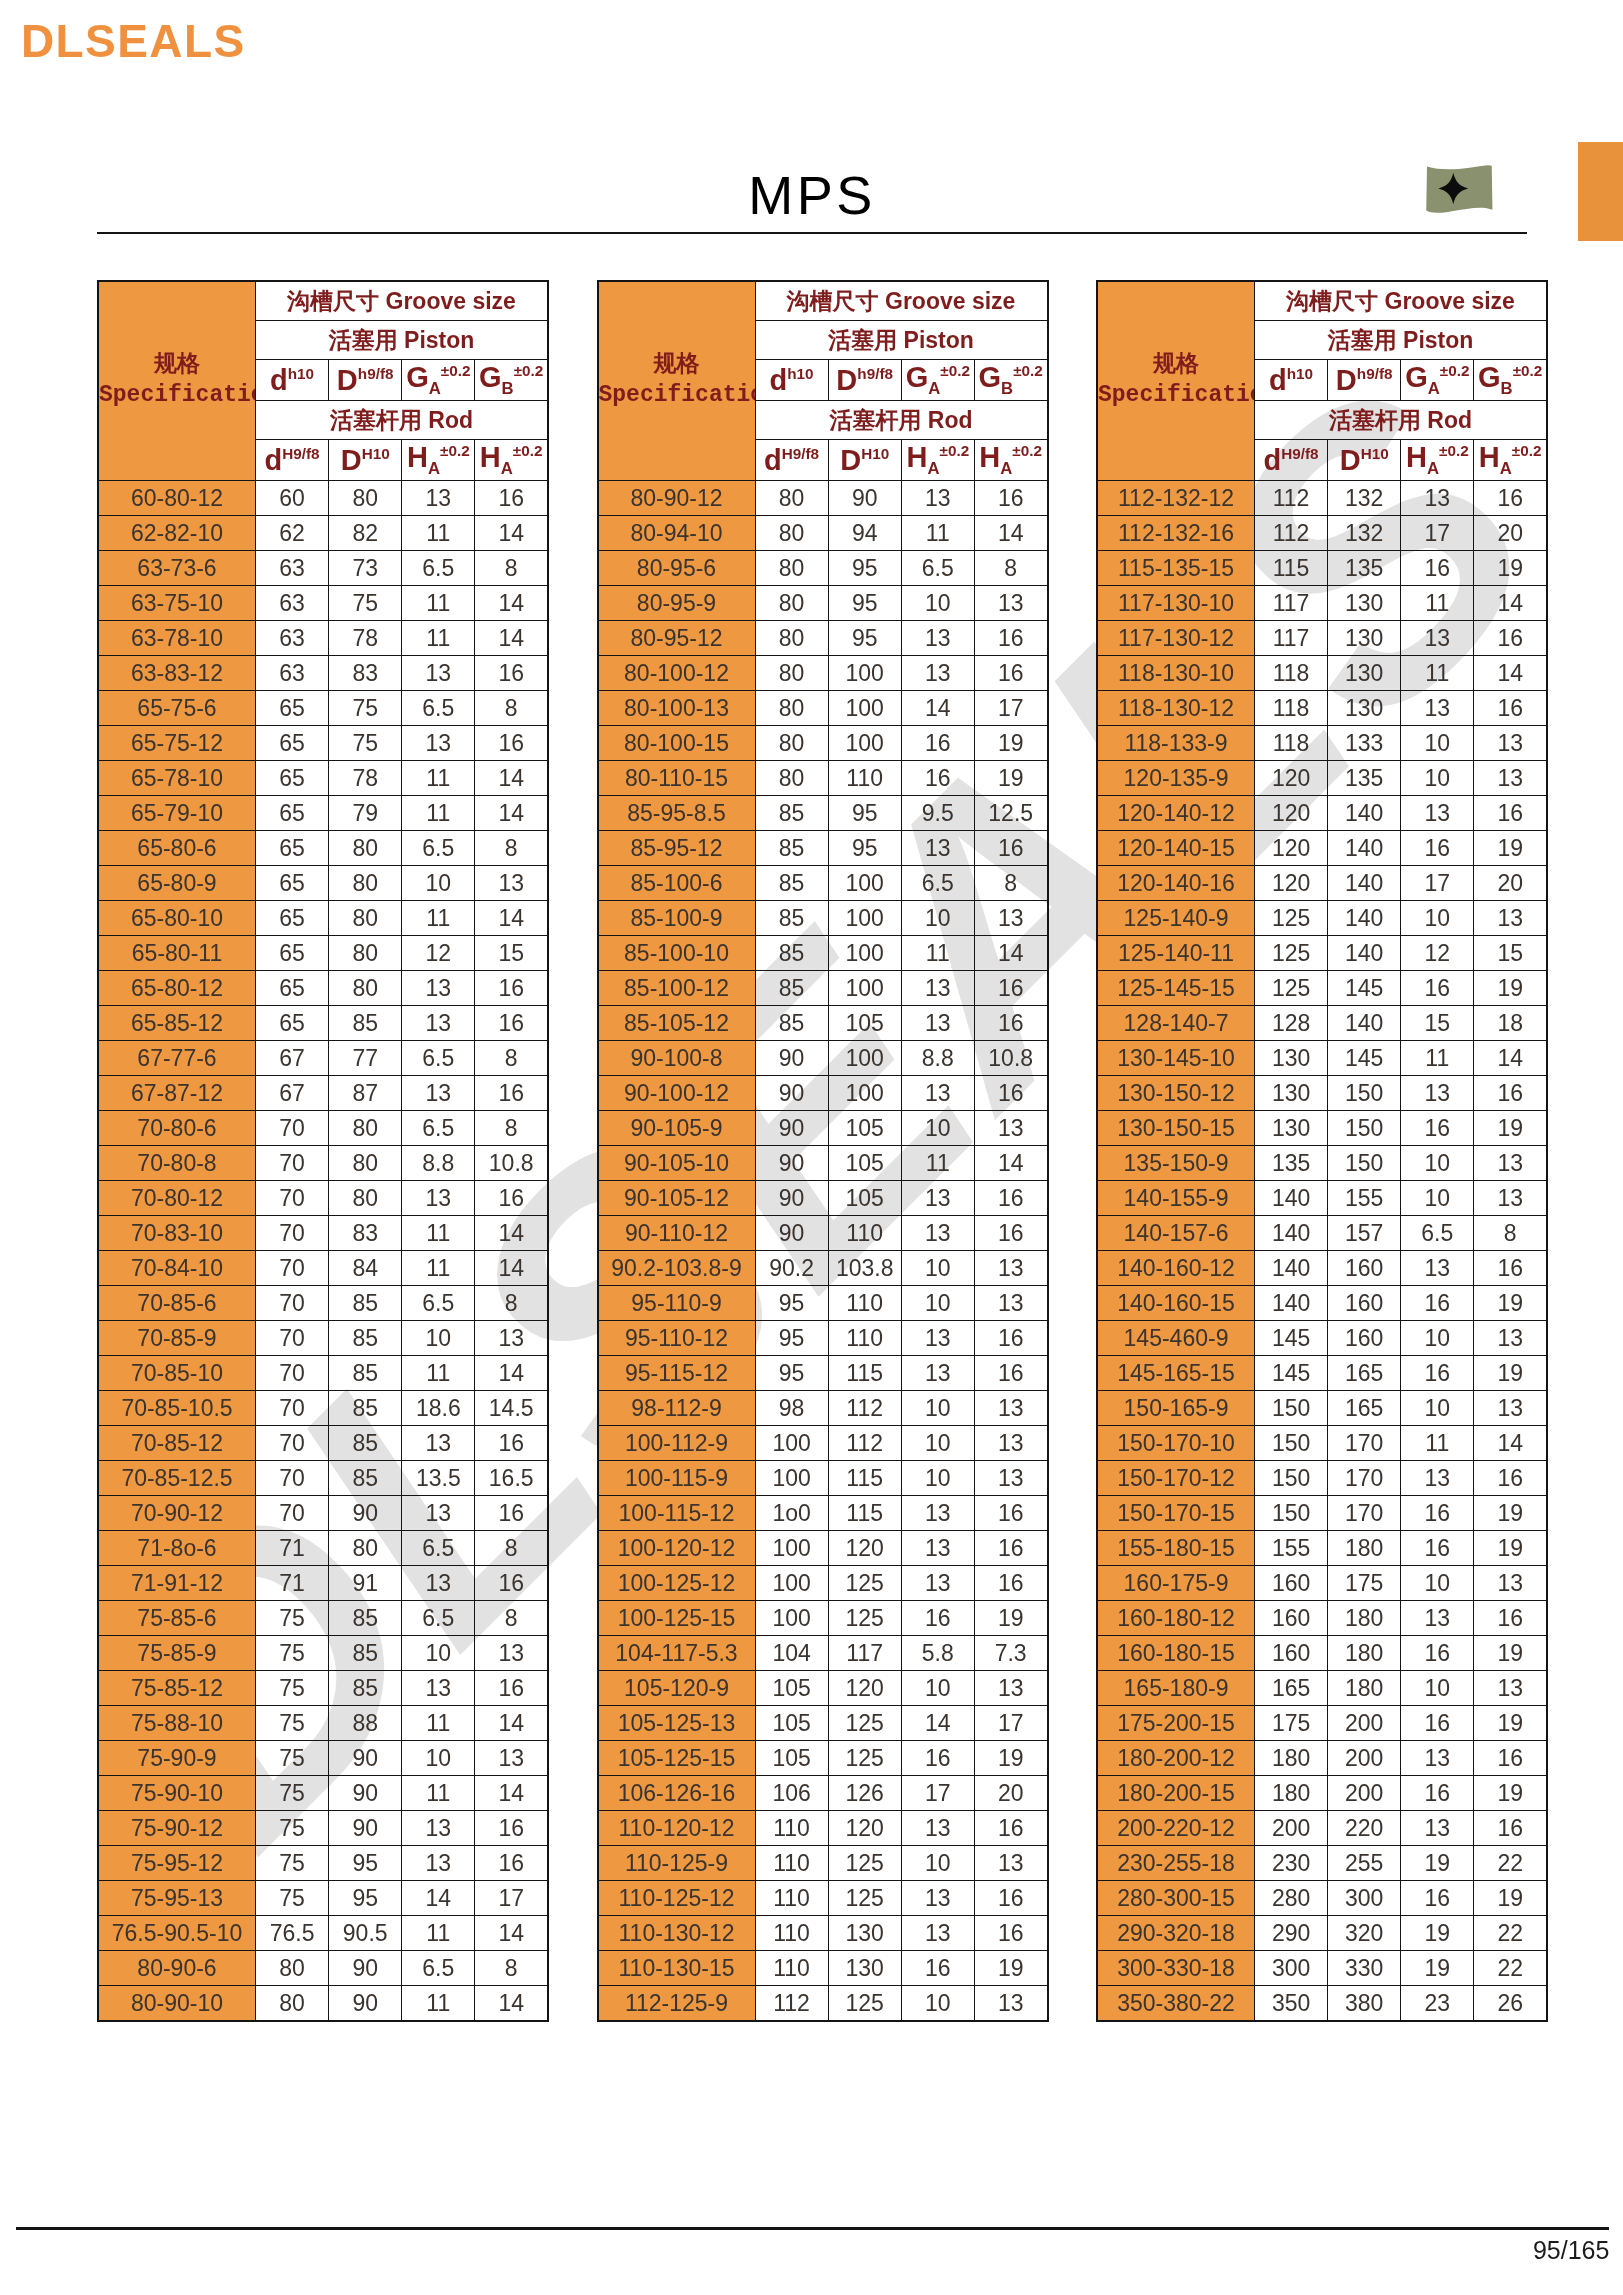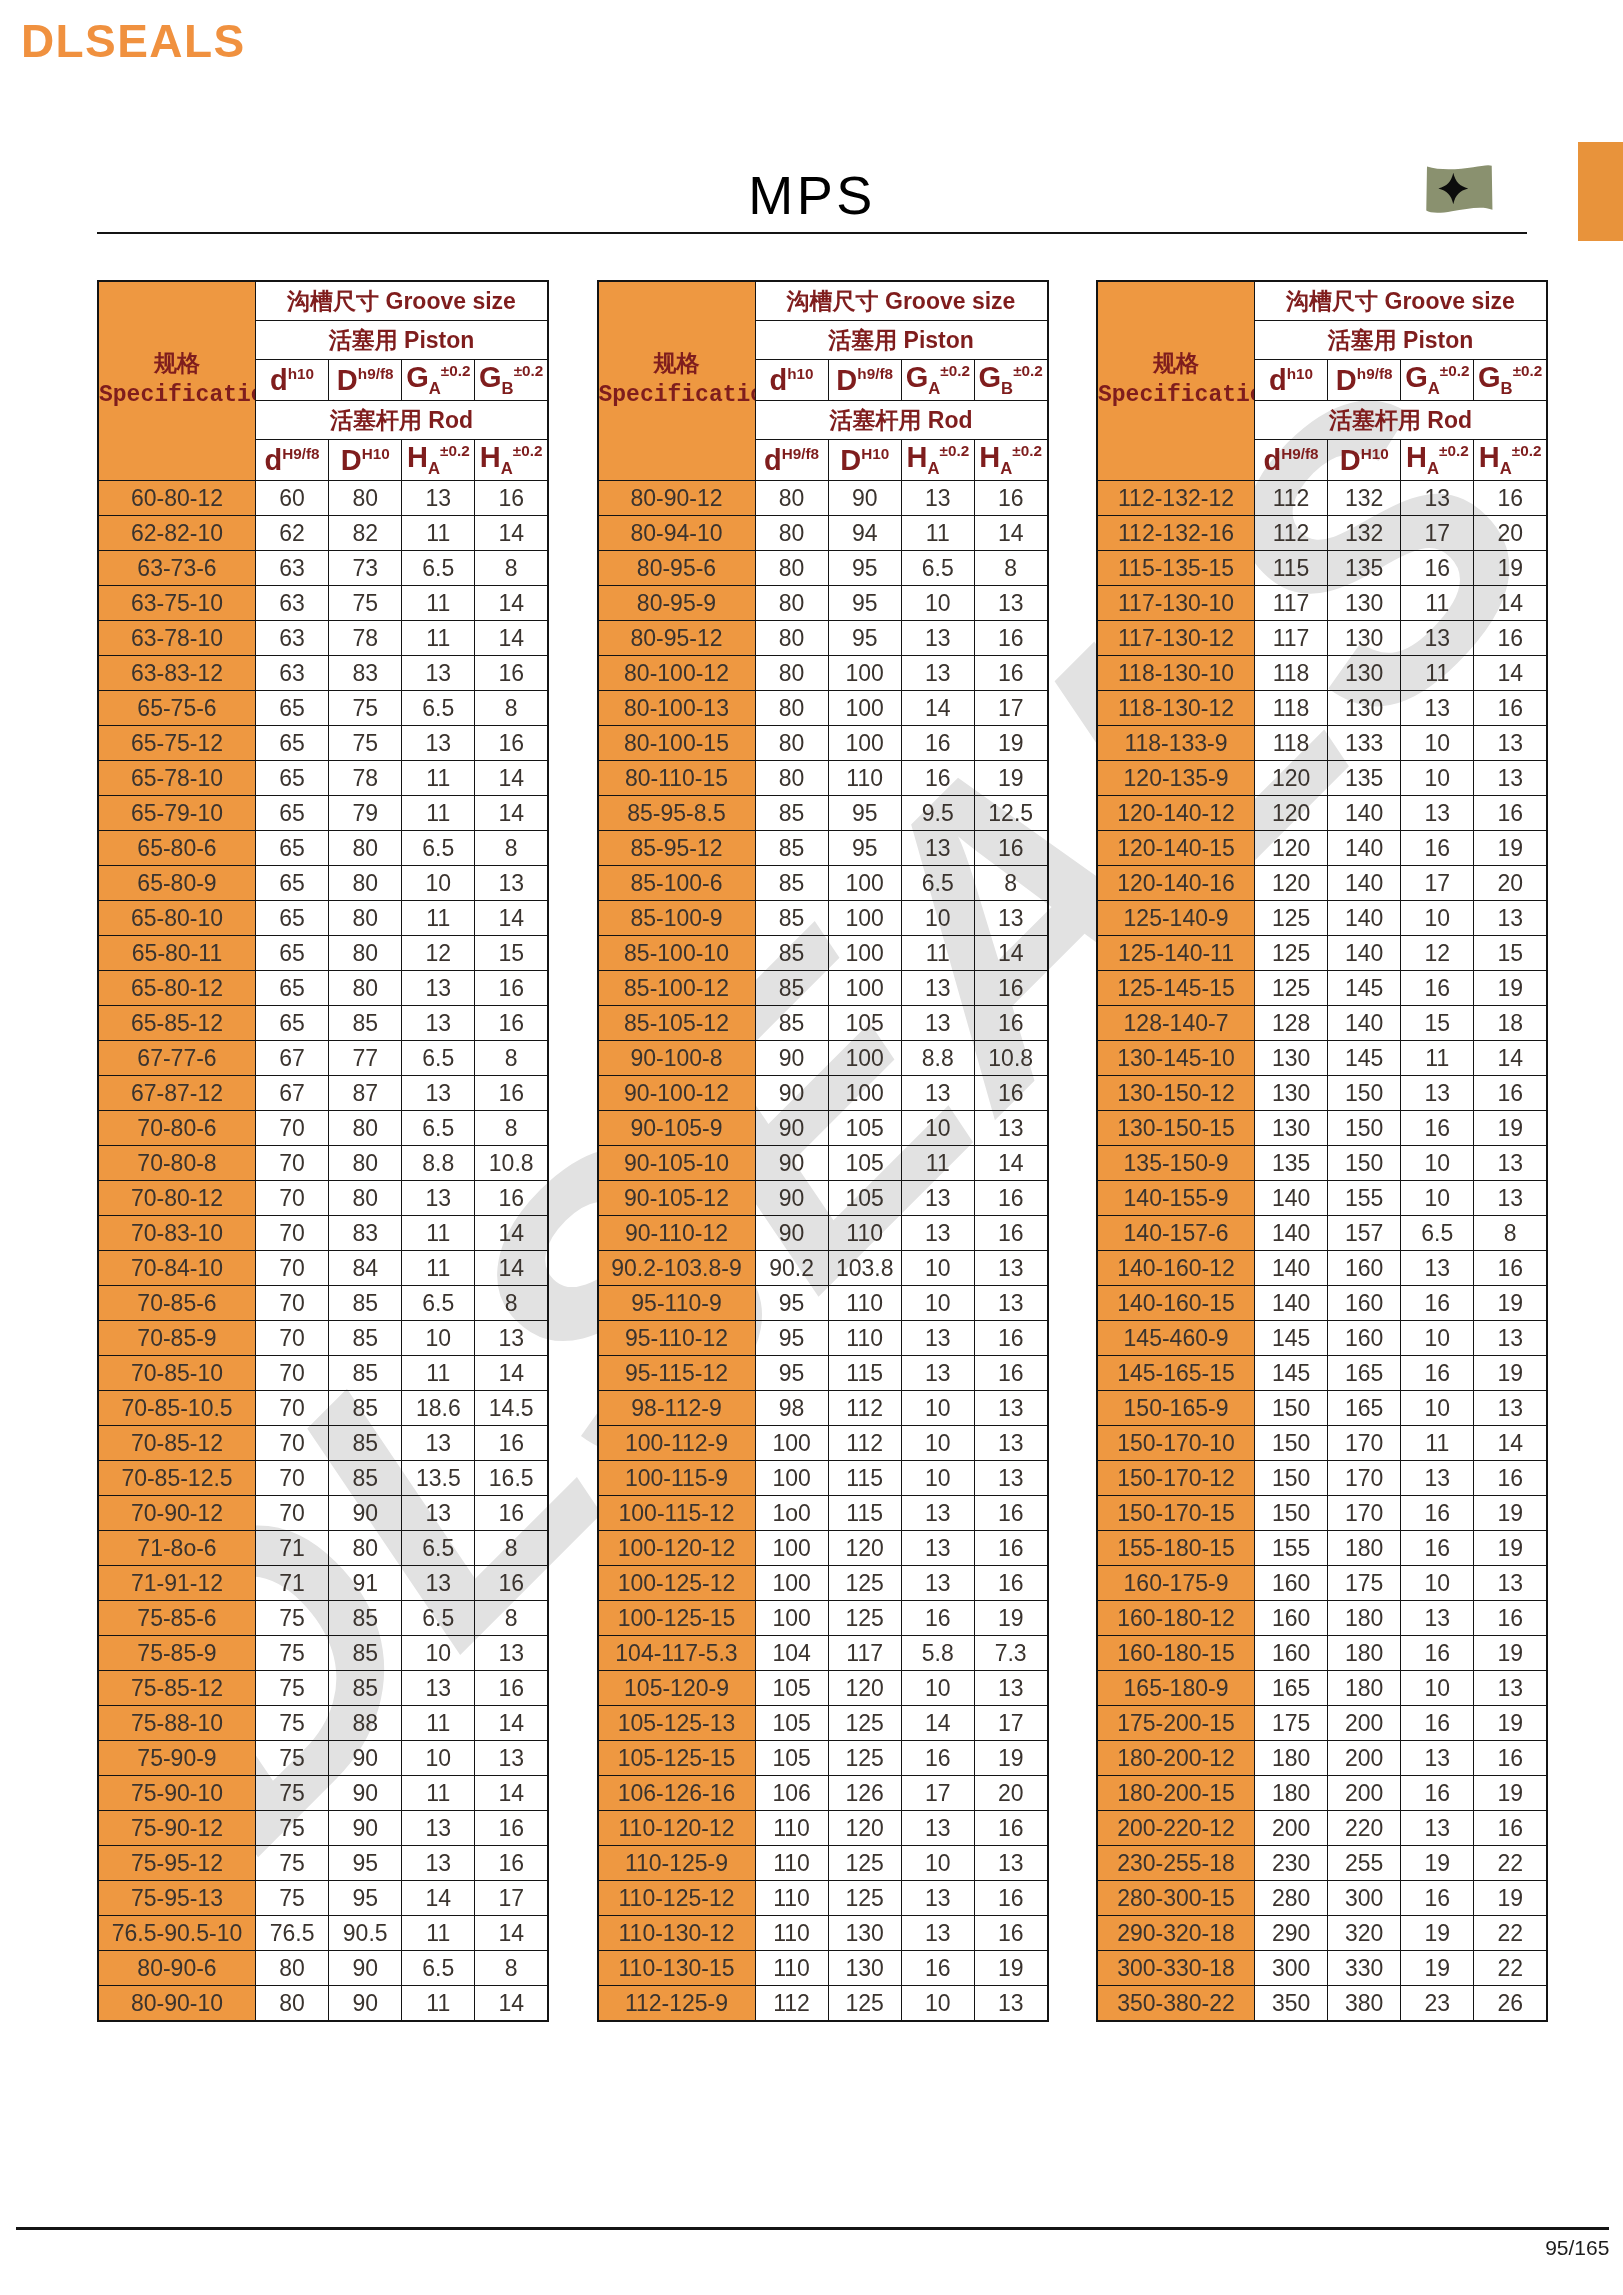--- a/index.html
+++ b/index.html
@@ -72,21 +72,21 @@
   .sym-base{font-size:29px;font-weight:600;}
   .sym-sub{font-size:16.7px;font-weight:600;vertical-align:-7px;}
   .sym-sup{font-size:15.3px;font-weight:600;vertical-align:11px;letter-spacing:0;}
 
   .footer-rule{
     position:absolute;left:16px;top:2227px;width:1593px;height:2.8px;
     background:var(--ink);z-index:2;
   }
   .page-num{
     position:absolute;right:14.6px;top:2236px;z-index:2;
-    font-size:21px;color:#1c1c1c;
+    font-size:25px;color:#1c1c1c;
   }
 </style>
 </head>
 <body>
 
 <div class="page">
 
   <div class="watermark">DLSEALS</div>
 
   <div class="logo">DLSEALS</div>

